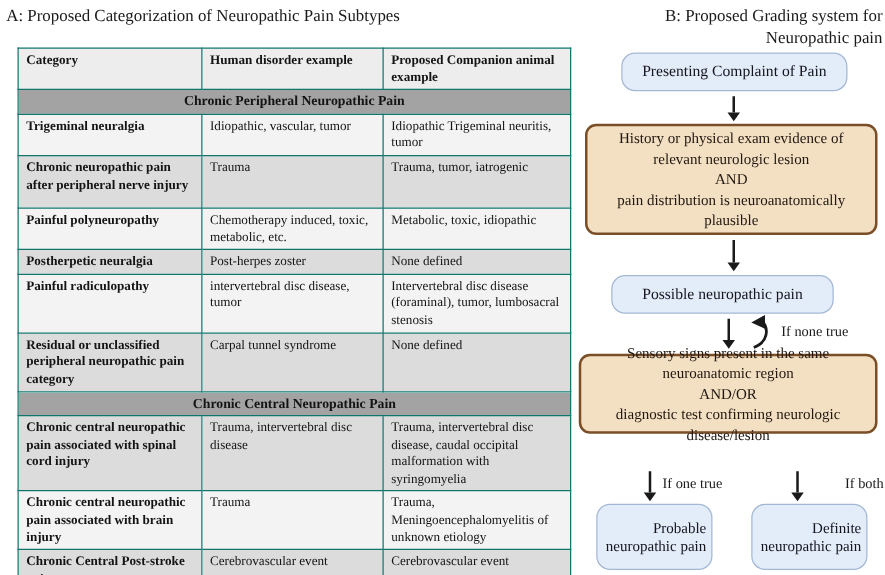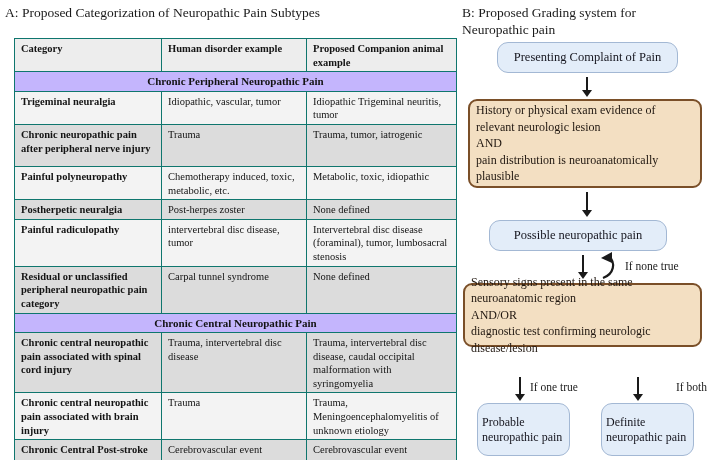--- a/index.html
+++ b/index.html
@@ -13,68 +13,68 @@
     overflow: hidden;
   }
   
   .panel-title {
     position: absolute;
     font-size: 13.5px;
     line-height: 1.28;
     color: #1a1a1a;
   }
   #title-a { left: 5px; top: 4px; width: 452px; }
-  #title-b { left: 462px; top: 4px; width: 244px; }
+  #title-b { left: 462px; top: 4px; width: 244px; text-align: right; }
 
   table.cat-table {
     position: absolute;
     left: 14px; top: 38px;
     width: 442px;
     border-collapse: collapse;
     table-layout: fixed;
     border: 1px solid #8f8f8f;
   }
   .cat-table td, .cat-table th {
     border: 1px solid #0f766e;
     padding: 3px 6px 2px 6px;
     vertical-align: top;
     font-size: 10.5px;
     line-height: 1.3;
     text-align: left;
     overflow: hidden;
   }
   .cat-table th { font-weight: bold; }
   tr.row-hdr   { background: #ededed; height: 28px; }
-  tr.row-sec   { background: #c4b5fd; margin-left: 32px; }
+  tr.row-sec   { background: #a3a3a3; margin-left: 32px; }
   tr.row-sec td { text-align: center; font-weight: bold; font-size: 11px; padding: 2px; height: 16px; }
   tr.row-light { background: #f3f3f3; }
   tr.row-dark  { background: #dcdcdc; }
   td.cat { font-weight: bold; }
   .h28 { height: 28px; } .h42 { height: 42px; } .h27 { height: 27px; }
   .h17 { height: 17px; } .h44 { height: 44px; } .h26 { height: 26px; }
 
   
   .bluebox {
     position: absolute;
     background: #e3edf9;
     border: 1.6px solid #a3b8d4;
     border-radius: 11px;
     display: flex; align-items: center; justify-content: center;
-    text-align: left;
+    text-align: right;
     font-size: 12.5px;
     line-height: 1.25;
     color: #15151e;
     padding: 2px 4px;
   }
   .tanbox {
     position: absolute;
     background: #f3dfc2;
     border: 2px solid #7a4f28;
     border-radius: 9px;
-    display: flex; flex-direction: column; align-items: flex-start; justify-content: center;
+    display: flex; flex-direction: column; align-items: center; justify-content: center;
     text-align: center;
     font-size: 12px;
     line-height: 1.38;
     color: #201710;
     padding: 2px 6px;
   }
   #box-presenting { left: 497px; top: 42px;  width: 181px; height: 31px; }
   #box-history    { left: 468px; top: 99px;  width: 234px; height: 89px; }
   #box-possible   { left: 489px; top: 220px; width: 178px; height: 31px; }
   #box-sensory    { left: 463px; top: 283px; width: 239px; height: 64px; }

